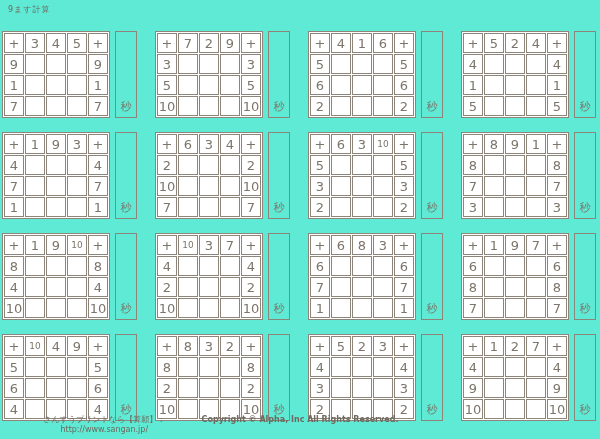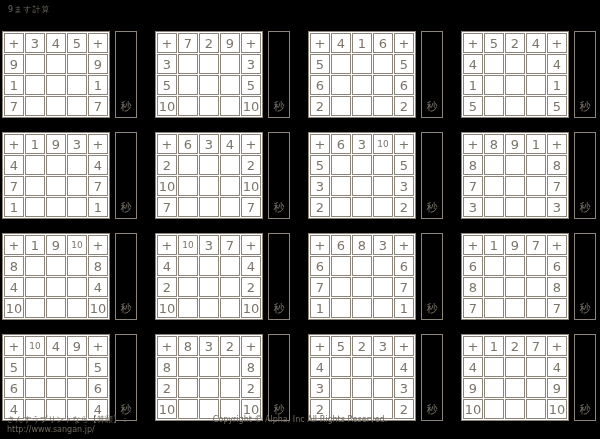--- a/index.html
+++ b/index.html
@@ -1,20 +1,20 @@
 <!DOCTYPE html>
 <html><head>
 <meta charset="utf-8">
 <style>
   html,body{margin:0;padding:0;}
   body{
     width:600px;height:439px;background:#ffffff;overflow:hidden;
     font-family:"DejaVu Sans",sans-serif;color:#6f695f;
   }
-  .sheet{position:relative;width:600px;height:439px;background:#000000;}
+  .sheet{position:relative;width:600px;height:439px;background:#5eead4;}
   .title{
     position:absolute;top:4px;left:8px;font-size:8px;letter-spacing:1px;color:#6f695f;
   }
   .grid-area{
     position:absolute;top:31px;left:2px;
     display:grid;grid-template-columns:repeat(4,137px);
     column-gap:16px;row-gap:14px;
   }
   .unit{display:flex;gap:5px;align-items:stretch;}
   table.puzzle{
@@ -33,23 +33,23 @@
     width:22px;border:1px solid #8d8579;
     display:flex;align-items:flex-end;justify-content:center;
     box-sizing:border-box;
   }
   .timer span{font-size:11px;color:#7c756a;margin-bottom:3px;}
   .footer{
     position:absolute;left:0;right:0;bottom:5px;
     display:grid;grid-template-columns:1fr auto 1fr;
     padding:0 7px;font-size:8px;color:#6f695f;align-items:baseline;
   }
-  .footer .f-left{text-align:left;}
+  .footer .f-left{text-align:center;}
   .footer .f-center{text-align:center;padding-right:90px;}
-  .footer .f-right{text-align:right;}
+  .footer .f-right{text-align:right;font-weight:bold;}
 </style>
 </head>
 <body>
 
 <div class="sheet">
   <div class="title">9ます計算</div>
 
   <div class="grid-area" id="grid-area">
     <div class="unit">
       <table class="puzzle">

